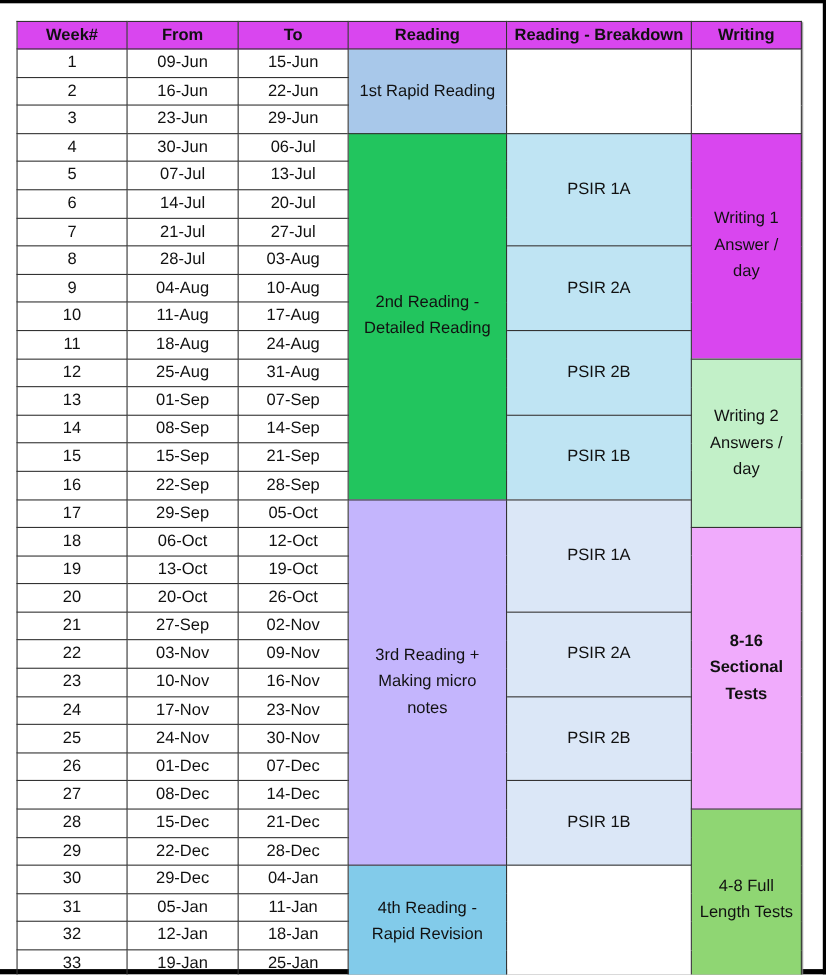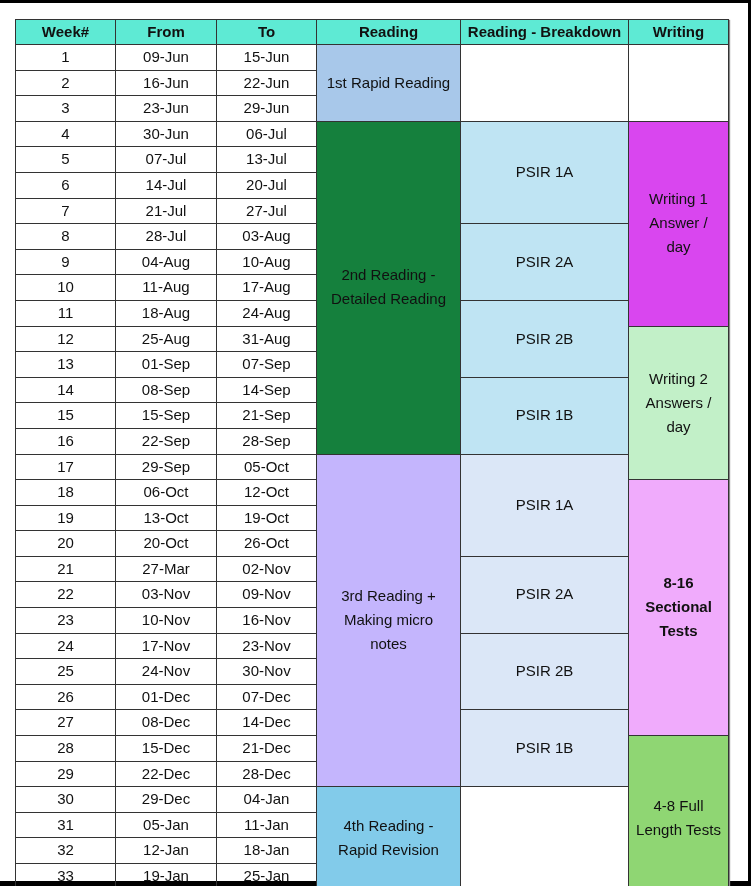--- a/index.html
+++ b/index.html
@@ -4,21 +4,21 @@
 <style>
   html, body { margin:0; padding:0; }
   body { width:751px; height:886px; background:#fff; position:relative; overflow:hidden;
          font-family:"Liberation Sans", "DejaVu Sans", sans-serif; }
   .frame { position:absolute; left:0; top:0; width:751px; height:886px; box-sizing:border-box;
            border-top:3px solid #000; border-right:3px solid #000; border-bottom:5px solid #000; border-left:0; }
   table.plan { position:absolute; left:15px; top:19px; border-collapse:collapse; table-layout:fixed;
                width:713px; font-size:15px; color:#111; box-shadow:1px 1px 1px #888; }
   table.plan th, table.plan td { border:1px solid #333; text-align:center; vertical-align:middle;
                padding:0; line-height:24.6px; height:24.6px; }
-  table.plan th { background:#5eead4; font-weight:bold; font-size:15px; height:24px; line-height:24px; }
+  table.plan th { background:#d946ef; font-weight:bold; font-size:15px; height:24px; line-height:24px; }
   td.span { line-height:24.6px; }
   td.span span { display:inline-block; line-height:24px; }
   .c-r1 { background:#a8c8ea; }
   .c-r2 { background:#82cbea; }
   .c-r3 { background:#a8c8ea; }
   .c-r4 { background:#82cbea; }
   .c-blank { background:#fff; }
   .wrap { white-space:normal; padding:0 6px; display:inline-block; }
 </style>
 </head>
@@ -61,21 +61,21 @@
       </tr>
       <tr>
         <td>3</td>
         <td>23-Jun</td>
         <td>29-Jun</td>
       </tr>
       <tr>
         <td>4</td>
         <td>30-Jun</td>
         <td>06-Jul</td>
-        <td rowspan="13" class="span c-r2" style="background: #15803d; margin-left: 13px;"><span class="wrap" style="max-width: 130px;">2nd Reading - Detailed Reading</span></td>
+        <td rowspan="13" class="span c-r2" style="background: #22c55e; margin-left: 13px;"><span class="wrap" style="max-width: 130px;">2nd Reading - Detailed Reading</span></td>
         <td rowspan="4" class="span " style="background: rgb(191, 228, 243);"><span class="wrap">PSIR 1A</span></td>
         <td rowspan="8" class="span " style="background: #d946ef;"><span class="wrap" style="max-width: 86px;">Writing 1 Answer / day</span></td>
       </tr>
       <tr>
         <td>5</td>
         <td>07-Jul</td>
         <td>13-Jul</td>
       </tr>
       <tr>
         <td>6</td>
@@ -154,21 +154,21 @@
         <td>13-Oct</td>
         <td>19-Oct</td>
       </tr>
       <tr>
         <td>20</td>
         <td>20-Oct</td>
         <td>26-Oct</td>
       </tr>
       <tr>
         <td>21</td>
-        <td>27-Mar</td>
+        <td>27-Sep</td>
         <td>02-Nov</td>
         <td rowspan="3" class="span " style="background: rgb(219, 231, 247);"><span class="wrap">PSIR 2A</span></td>
       </tr>
       <tr>
         <td>22</td>
         <td>03-Nov</td>
         <td>09-Nov</td>
       </tr>
       <tr>
         <td>23</td>

